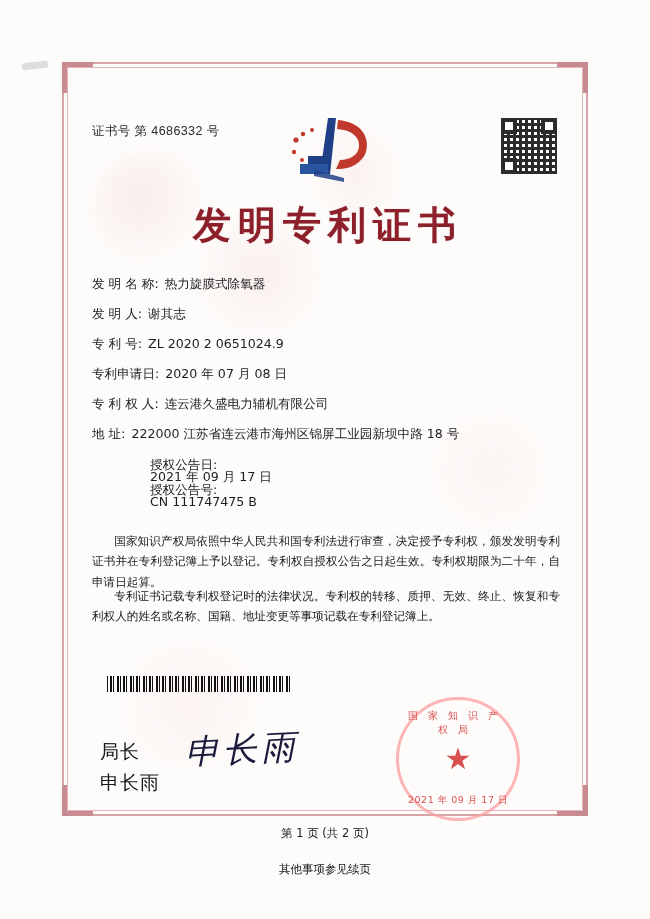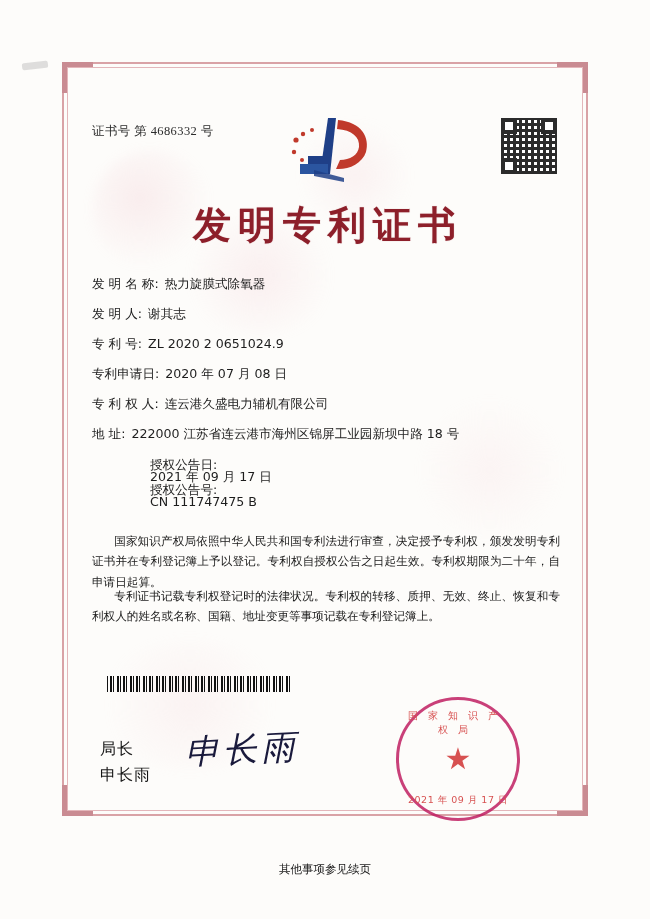--- a/index.html
+++ b/index.html
@@ -39,21 +39,21 @@
   .wm1{left:92px;top:150px;width:120px;height:120px;background:radial-gradient(circle at 40% 40%, #f0c9cf 0%, rgba(250,235,237,0) 70%);}
   .wm2{left:180px;top:215px;width:160px;height:120px;background:radial-gradient(circle at 50% 50%, #f3d2d7 0%, rgba(250,235,237,0) 72%);}
   .wm3{left:300px;top:120px;width:110px;height:110px;background:radial-gradient(circle at 50% 50%, #f5d9dd 0%, rgba(250,235,237,0) 72%);}
   .wm4{left:100px;top:640px;width:180px;height:130px;background:radial-gradient(circle at 50% 50%, #f6dde0 0%, rgba(250,235,237,0) 75%);}
   .wm5{left:420px;top:400px;width:140px;height:140px;background:radial-gradient(circle at 50% 50%, #f7e2e4 0%, rgba(250,235,237,0) 75%);}
 
   .cert-no{
     position:absolute;left:92px;top:123px;
     font-size:12.5px;color:#2b2b2b;
     letter-spacing:.4px;
-    font-family:Liberation Serif, serif;
+    font-family:Liberation Sans, sans-serif;
   }
   
   .qr{
     position:absolute;right:93px;top:118px;
     width:56px;height:56px;
     background:
       repeating-linear-gradient(0deg,#1a1a1a 0 3px,transparent 3px 6px),
       repeating-linear-gradient(90deg,#1a1a1a 0 3px,transparent 3px 6px);
     background-color:#fff;
     opacity:.92;
@@ -115,37 +115,37 @@
     background:
       repeating-linear-gradient(90deg,
         #111 0 1px, transparent 1px 3px,
         #111 3px 5px, transparent 5px 6px,
         #111 6px 7px, transparent 7px 10px,
         #111 10px 12px, transparent 12px 13px);
   }
 
   .signature-block{
     position:absolute;left:100px;top:736px;
-    font-size:16px;color:#151515;line-height:1.65;
+    font-size:19px;color:#151515;line-height:1.65;
     letter-spacing:1px;
   }
   .handsign{
     position:absolute;left:185px;top:727px;
     font-size:34px;color:#1a1a3c;
     font-family:"DejaVu Serif", serif;
     font-style:italic;
     letter-spacing:4px;
     transform:rotate(-3deg);
   }
 
   
   .seal{
     position:absolute;left:396px;top:697px;
     width:118px;height:118px;border-radius:50%;
-    border:3px solid #be185d;
+    border:3px solid #fca5a5;
     opacity:.82;
   }
   .seal .txt{
     position:absolute;inset:0;
   }
   .seal .star{
     position:absolute;left:50%;top:50%;transform:translate(-50%,-50%);
     color:#cf2c2c;font-size:30px;line-height:1;
   }
   .seal .arc{
@@ -260,15 +260,16 @@
   <div class="handsign">申长雨</div>
 
   <div class="seal">
     <div class="txt">
       <div class="arc">国家知识产权局</div>
       <div class="star">★</div>
       <div class="date">2021 年 09 月 17 日</div>
     </div>
   </div>
 
+  <div class="page-no">第 1 页 (共 2 页)</div>
   <div class="footer-note">其他事项参见续页</div>
 
 </div>
 
 </body></html>

